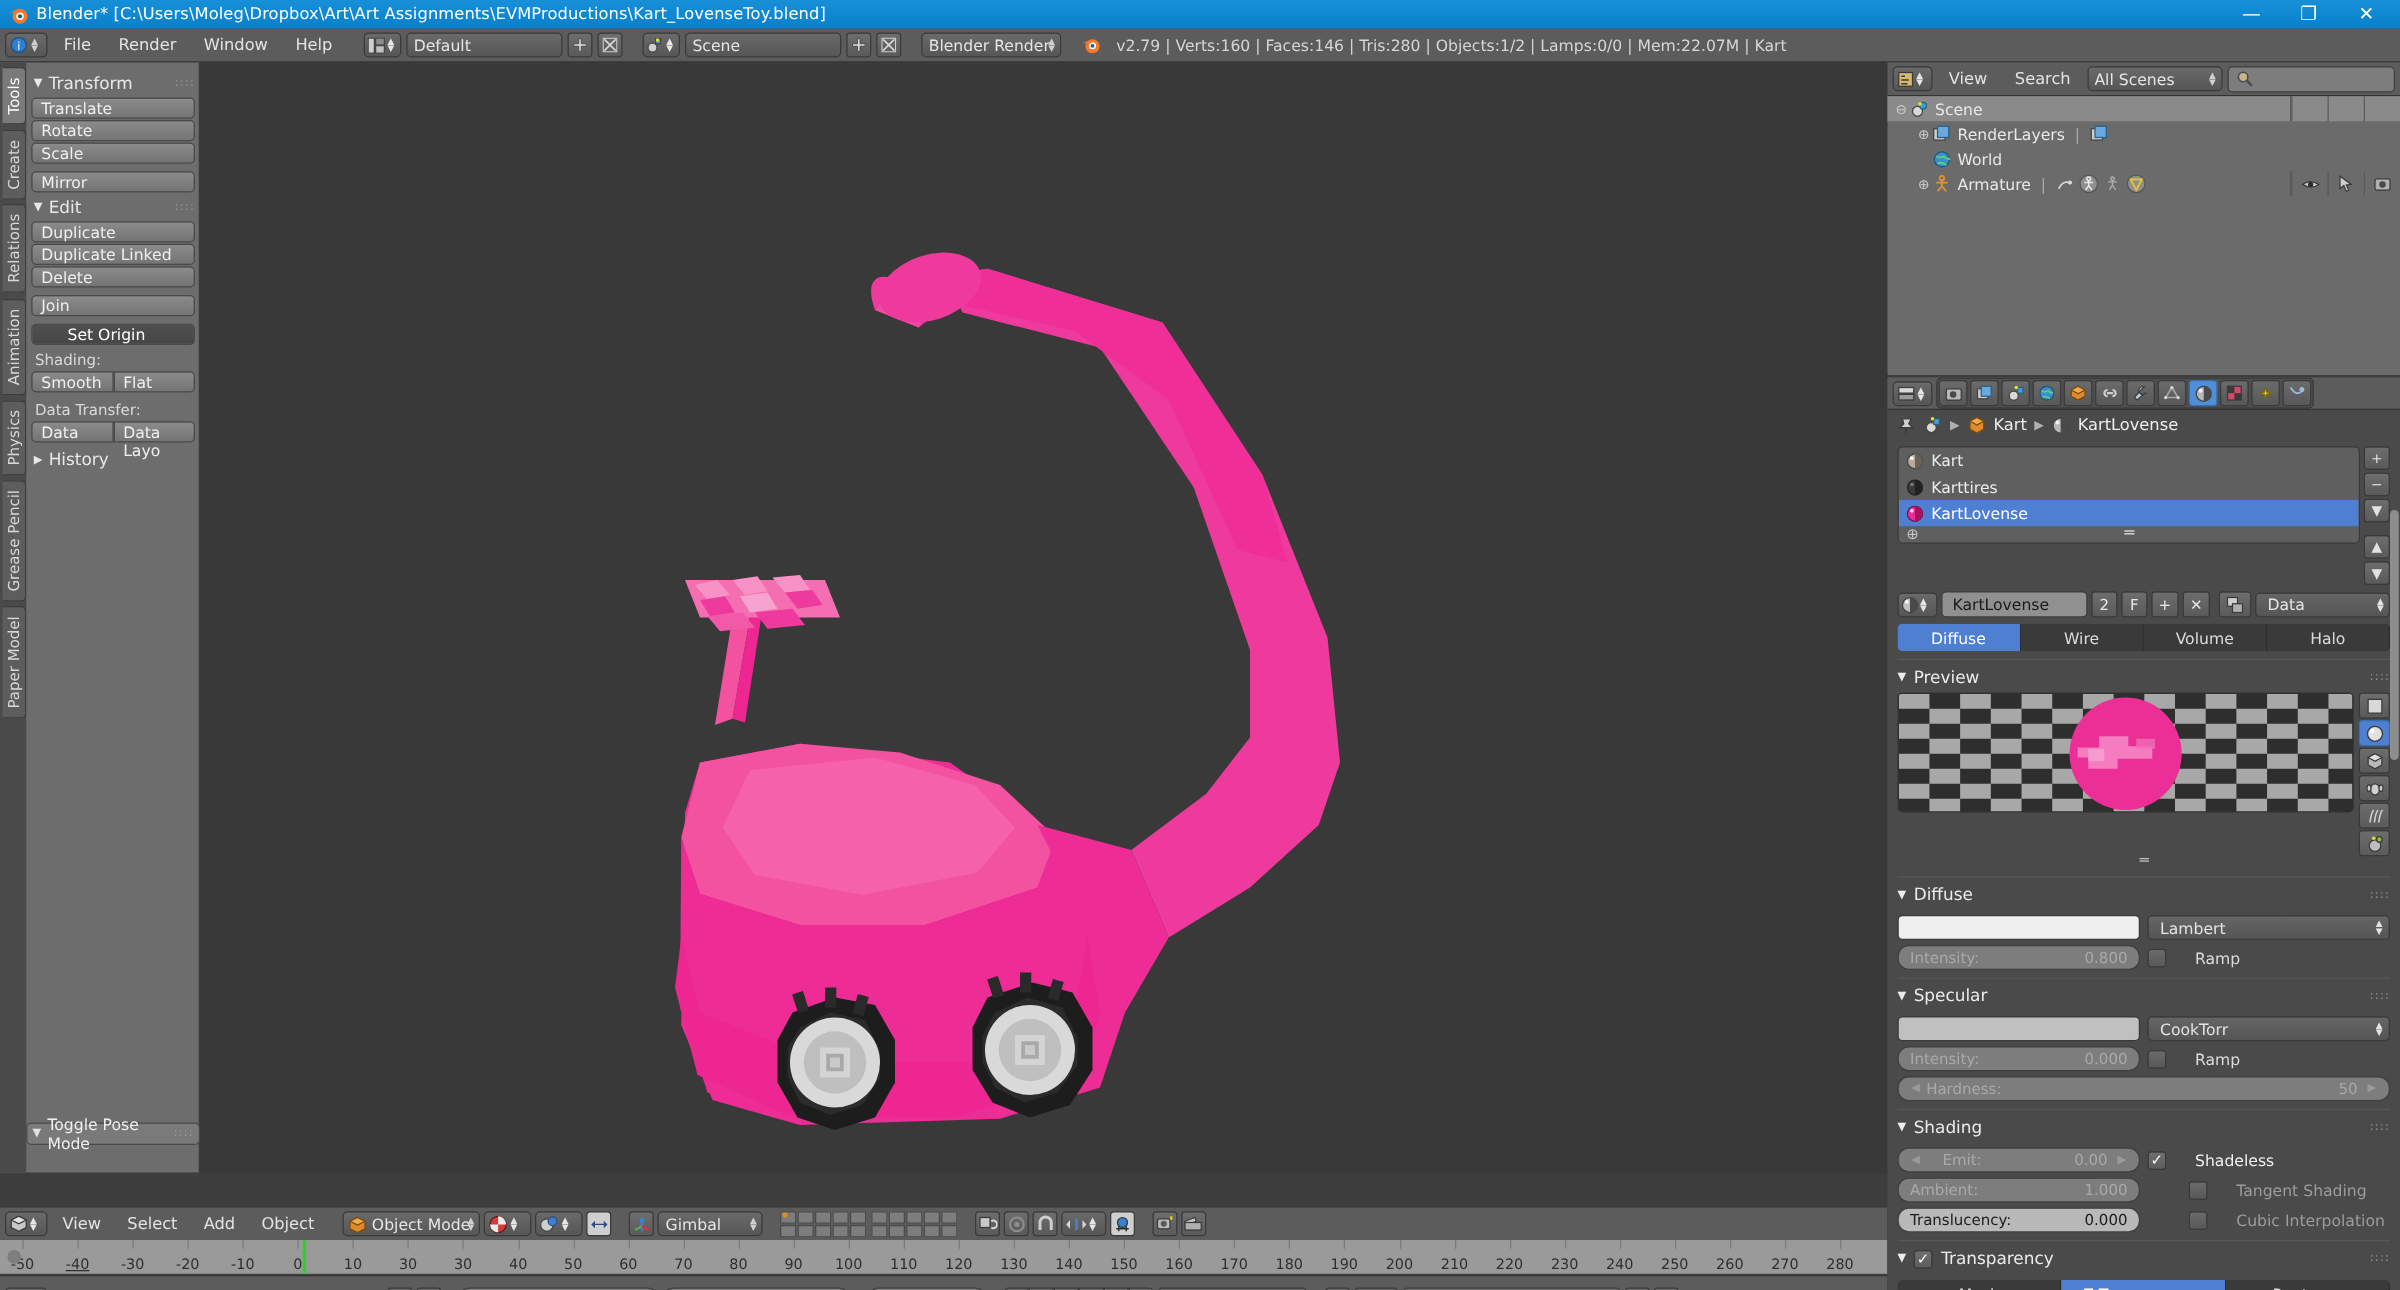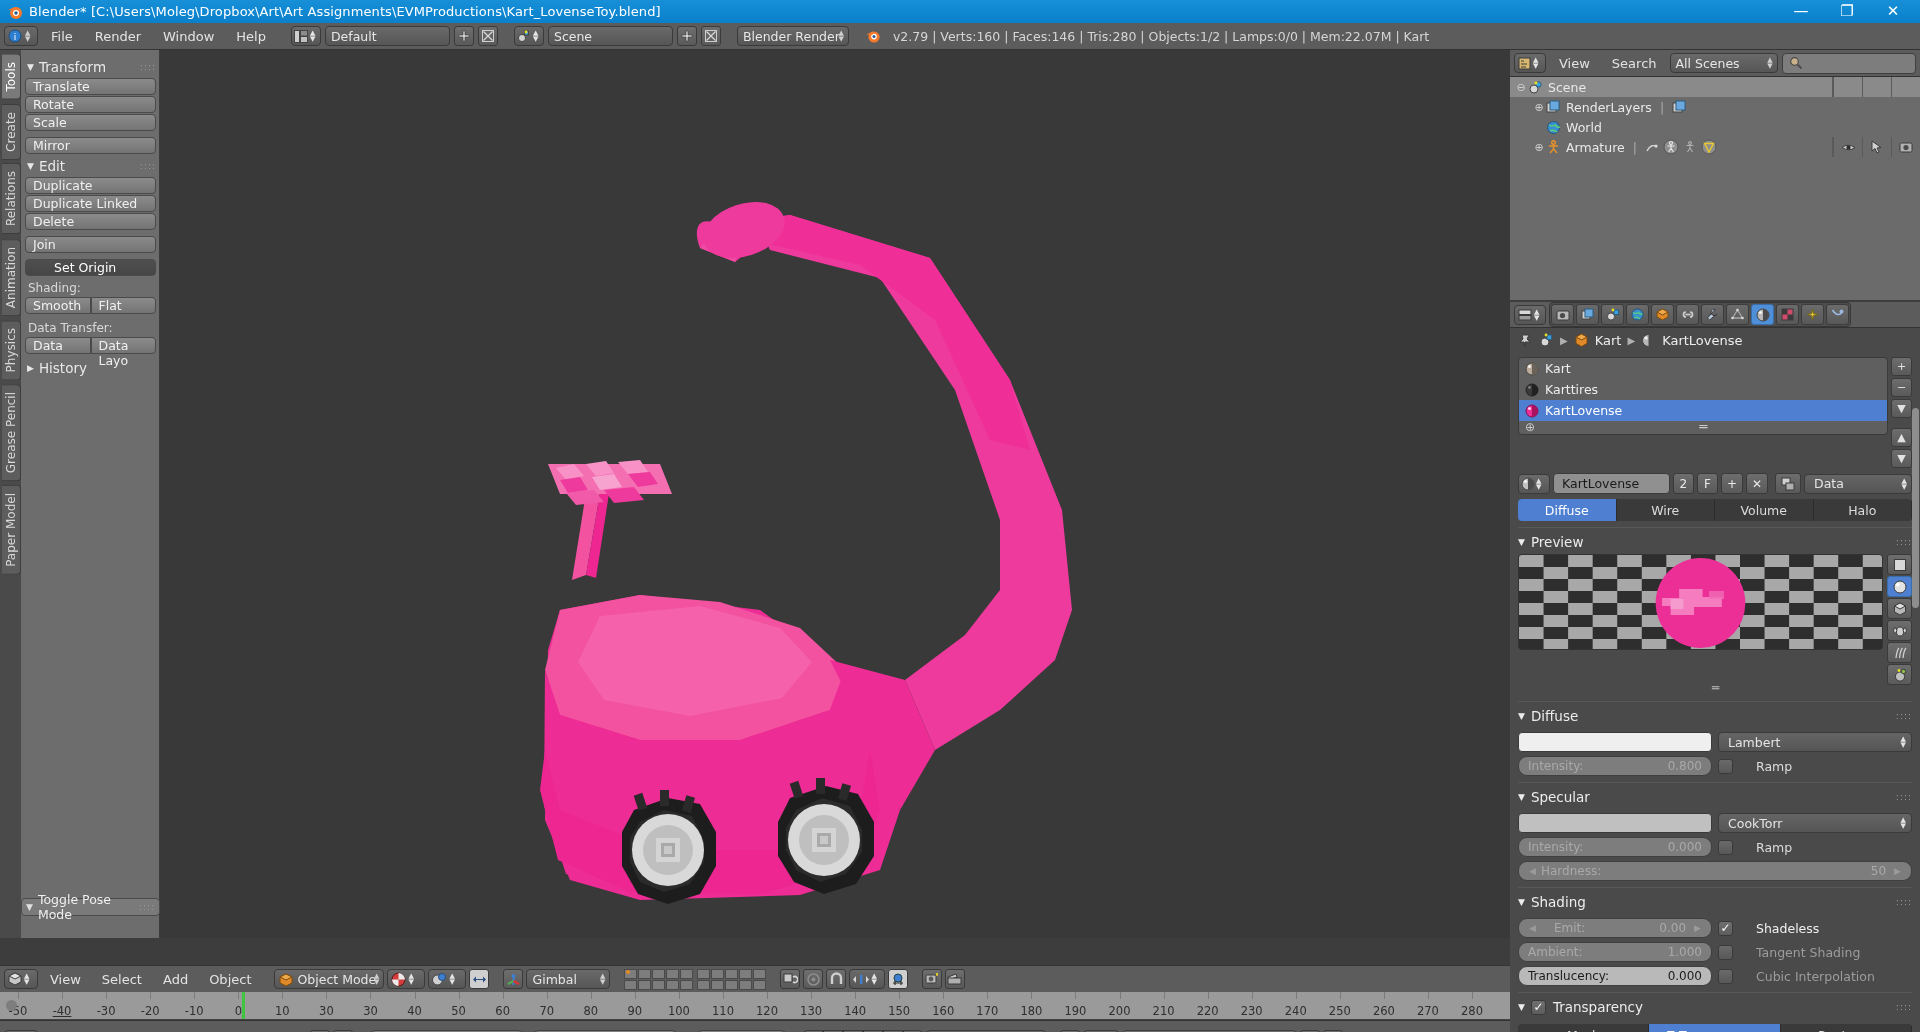--- a/index.html
+++ b/index.html
@@ -140,21 +140,21 @@
   .pcolcontrol { flex:1; }
   .swatch { height:20px; border:1px solid #3a3a3a; border-radius:4px; }
   .numfield { height:20px; background:#828282; border:1px solid #3f3f3f; border-radius:9px;
       display:flex; align-items:center; justify-content:space-between; padding:0 9px; font-size:12px; color:#dedede; }
   .numfield.lit { background:#b9b9b9; color:#1c1c1c; }
   .numfield.dim { background:#7d7d7d; color:#a9a9a9; }
   .numfield .arr { color:#9b9b9b; font-size:9px; }
   .selectfield { height:20px; background:linear-gradient(#656565,#555); border:1px solid #3a3a3a; border-radius:4px;
       display:flex; align-items:center; padding-left:9px; font-size:12.5px; color:#e4e4e4; position:relative; }
   .checkrow { display:flex; align-items:center; gap:23px; height:20px; font-size:12.5px; color:#dcdcdc; }
-  .checkrow.dim { color:#9c9c9c; }
+  .checkrow.dim { color:#9c9c9c;margin-left:33px; }
   .cbox { width:15px;height:15px; border:1px solid #3a3a3a; border-radius:3px;
       background:linear-gradient(#6a6a6a,#585858); display:flex;align-items:center;justify-content:center;
       font-size:12px; color:#fff; }
   .cbox.on { background:linear-gradient(#6f6f6f,#5d5d5d); }
   .scrollv { position:absolute; right:1px; top:55px; width:7px; height:200px; background:#8e8e8e; border-radius:4px; }
 </style>
 </head>
 <body>
 
 <div id="titlebar">

